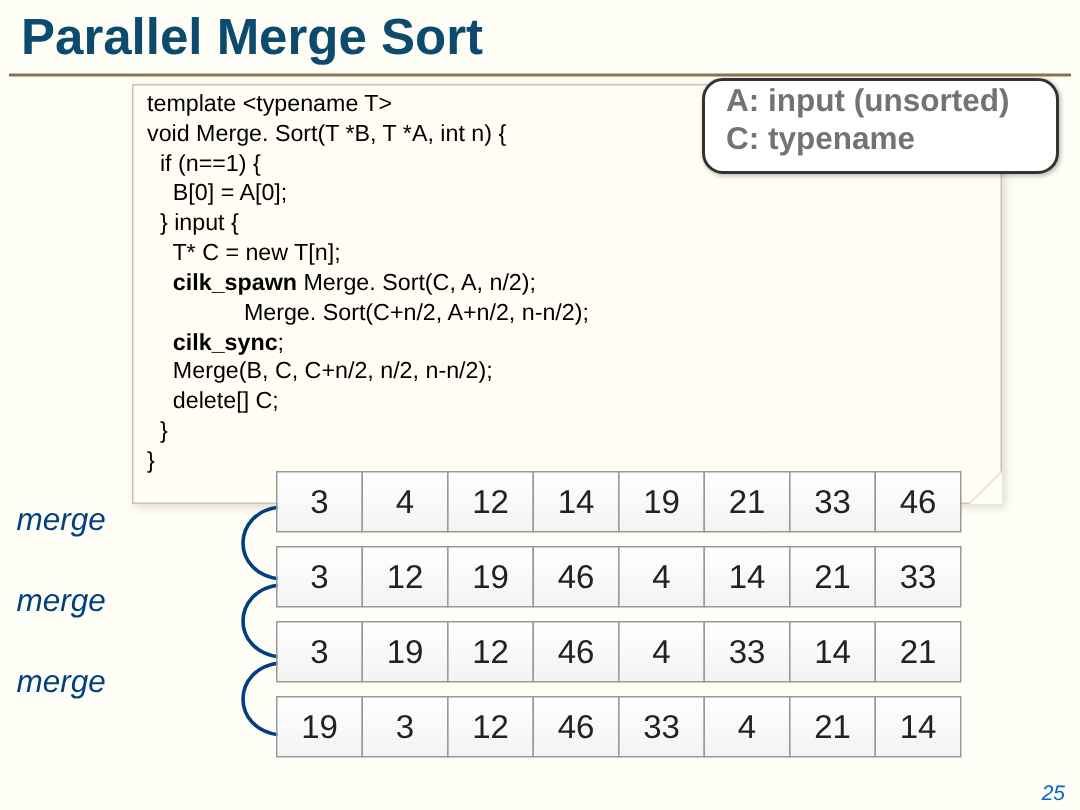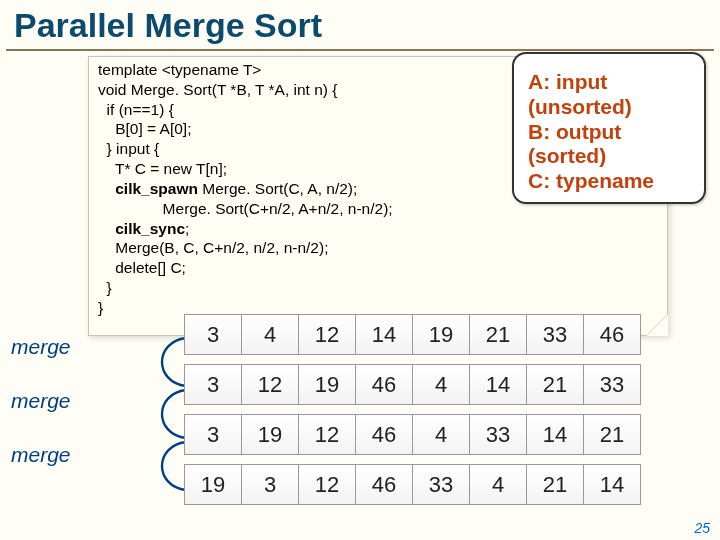--- a/index.html
+++ b/index.html
@@ -50,28 +50,28 @@
     line-height: 1.28;
     color: #000;
     white-space: pre;
     z-index: 5;
   }
   .kw { font-weight: bold; }
   .legend {
     position: absolute;
     right: 14px;
     top: 52px;
-    width: 194px;
+    width: 238px;
     background: #fff;
     border: 2px solid #333;
     border-radius: 14px;
-    padding: 16px 14px 8px 14px;
+    padding: 2px 14px 8px 14px;
     font-family: "Trebuchet MS", "Segoe UI", sans-serif;
     font-size: 21px;
-    color: #c2410c;
+    color: #737373;
     font-weight: bold;
     line-height: 1.18;
     z-index: 10;
     box-shadow: 1px 1px 3px rgba(0,0,0,0.25);
   }
   .merge-label {
     position: absolute;
     font-family: "Trebuchet MS", "Segoe UI", sans-serif;
     font-size: 21px;
     font-style: italic;
@@ -140,21 +140,20 @@
 <span>    </span><span class="kw">cilk_spawn</span><span> Merge. Sort(C, A, n/2);</span>
 <span>               Merge. Sort(C+n/2, A+n/2, n-n/2);</span>
 <span>    </span><span class="kw">cilk_sync</span><span>;</span>
 <span>    Merge(B, C, C+n/2, n/2, n-n/2);</span>
 <span>    delete[] C;</span>
 <span>  }</span>
 <span>}</span></div>
 
 <div class="legend">
   <div>A: input (unsorted)</div>
-  <div>B: output (sorted)</div>
   <div>C: typename</div>
 </div>
 
 <div class="merge-label m1">merge</div>
 <div class="merge-label m2">merge</div>
 <div class="merge-label m3">merge</div>
 
 <svg class="arcs">
   <path d="M 122 24 C 90 28, 90 68, 122 72" stroke="#004080" stroke-width="2.4" fill="none"></path>
   <path d="M 122 76 C 90 80, 90 120, 122 124" stroke="#004080" stroke-width="2.4" fill="none"></path>

